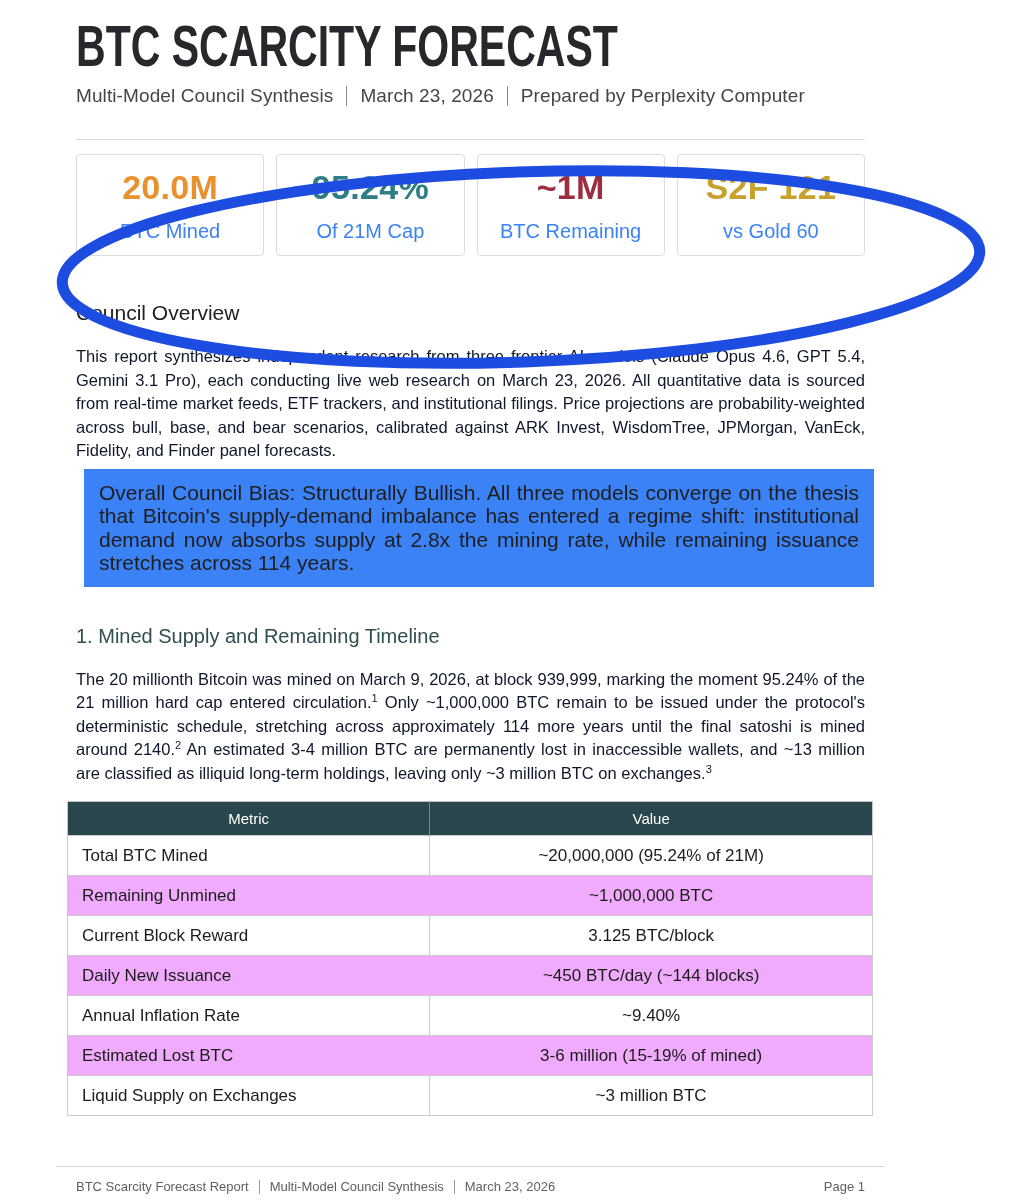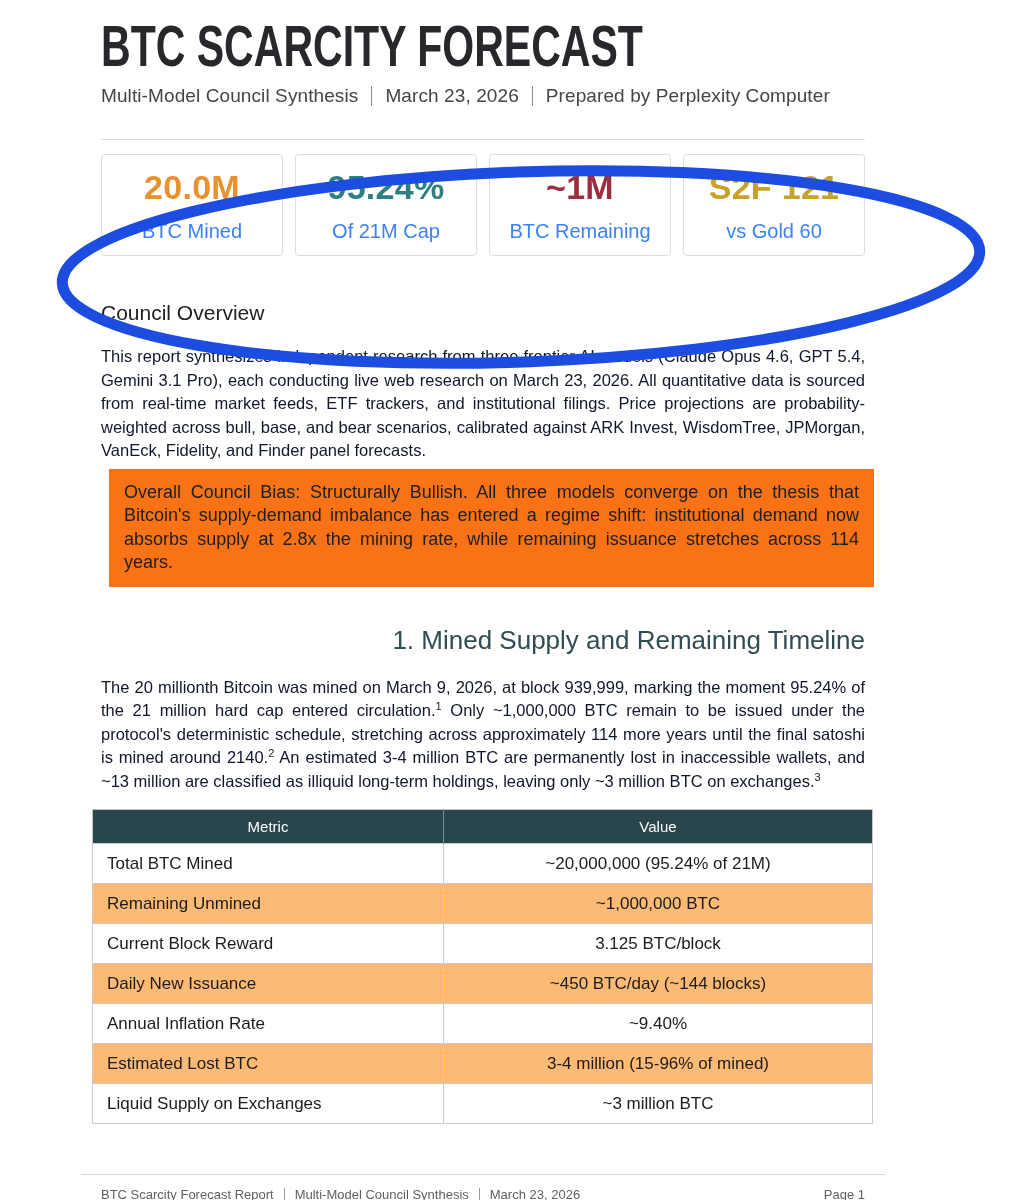--- a/index.html
+++ b/index.html
@@ -7,21 +7,21 @@
   body {
     width: 1014px; height: 1200px;
     font-family: "Liberation Sans", "DejaVu Sans", sans-serif;
     color: #202020;
     position: relative;
     overflow: hidden;
   }
   .page {
     position: relative;
     width: 957px; height: 1200px;
-    padding: 18px 92px 0 101px;
+    padding: 18px 92px 0 76px;
   }
   
   .doc-title {
     font-size: 57px;
     font-weight: 700;
     line-height: 1.0;
     color: #28282c;
     white-space: nowrap;
     display: inline-block;
     transform: scaleX(0.72);
@@ -89,34 +89,33 @@
   }
   .body-para {
     margin-top: 20px;
     font-size: 16.5px;
     line-height: 23.5px;
     text-align: justify;
     color: #0f172a;
   }
   .callout {
     margin: 6px -9px 0 8px;
-    background: #f97316;
+    background: #3b82f6;
     padding: 12px 15px;
-    font-size: 18px;
+    font-size: 21px;
     line-height: 23.5px;
     text-align: justify;
     color: #1e1e1e;
   }
   
   .h-section {
     margin-top: 38px;
-    font-size: 26px;
+    font-size: 20px;
     font-weight: 500;
     color: #2f4d52;
-    text-align: right;
   }
   .body-para sup {
     font-size: 11px;
     line-height: 0;
   }
   
   table.metrics {
     border-collapse: collapse;
     width: calc(100% + 17px);
     margin: 16px -8px 0 -9px;
@@ -132,21 +131,21 @@
     margin-top: 12px;
   }
   table.metrics th:first-child { border-right: 1px solid #6f9096; width: 45%; }
   table.metrics td {
     border: 1px solid #cbcbcb;
     font-size: 17px;
     color: #1c1c1c;
   }
   td.metric { text-align: left; padding: 9.5px 14px; }
   td.value  { text-align: center; padding: 9.5px 10px; }
-  tr.alt { background: #fdba74; }
+  tr.alt { background: #f0abfc; }
   
   hr.footer-rule {
     border: none;
     border-top: 1px solid #d8d8d8;
     margin: 50px -20px 0 -20px;
   }
   .footer {
     margin-top: 12px;
     display: flex;
     justify-content: space-between;
@@ -217,21 +216,21 @@
         <tr class="alt">
           <td class="metric">Daily New Issuance</td>
           <td class="value">~450 BTC/day (~144 blocks)</td>
         </tr>
         <tr>
           <td class="metric">Annual Inflation Rate</td>
           <td class="value">~9.40%</td>
         </tr>
         <tr class="alt">
           <td class="metric">Estimated Lost BTC</td>
-          <td class="value">3-4 million (15-96% of mined)</td>
+          <td class="value">3-6 million (15-19% of mined)</td>
         </tr>
         <tr>
           <td class="metric">Liquid Supply on Exchanges</td>
           <td class="value">~3 million BTC</td>
         </tr>
       </tbody>
   </table>
 
   <hr class="footer-rule">
   <div class="footer">

